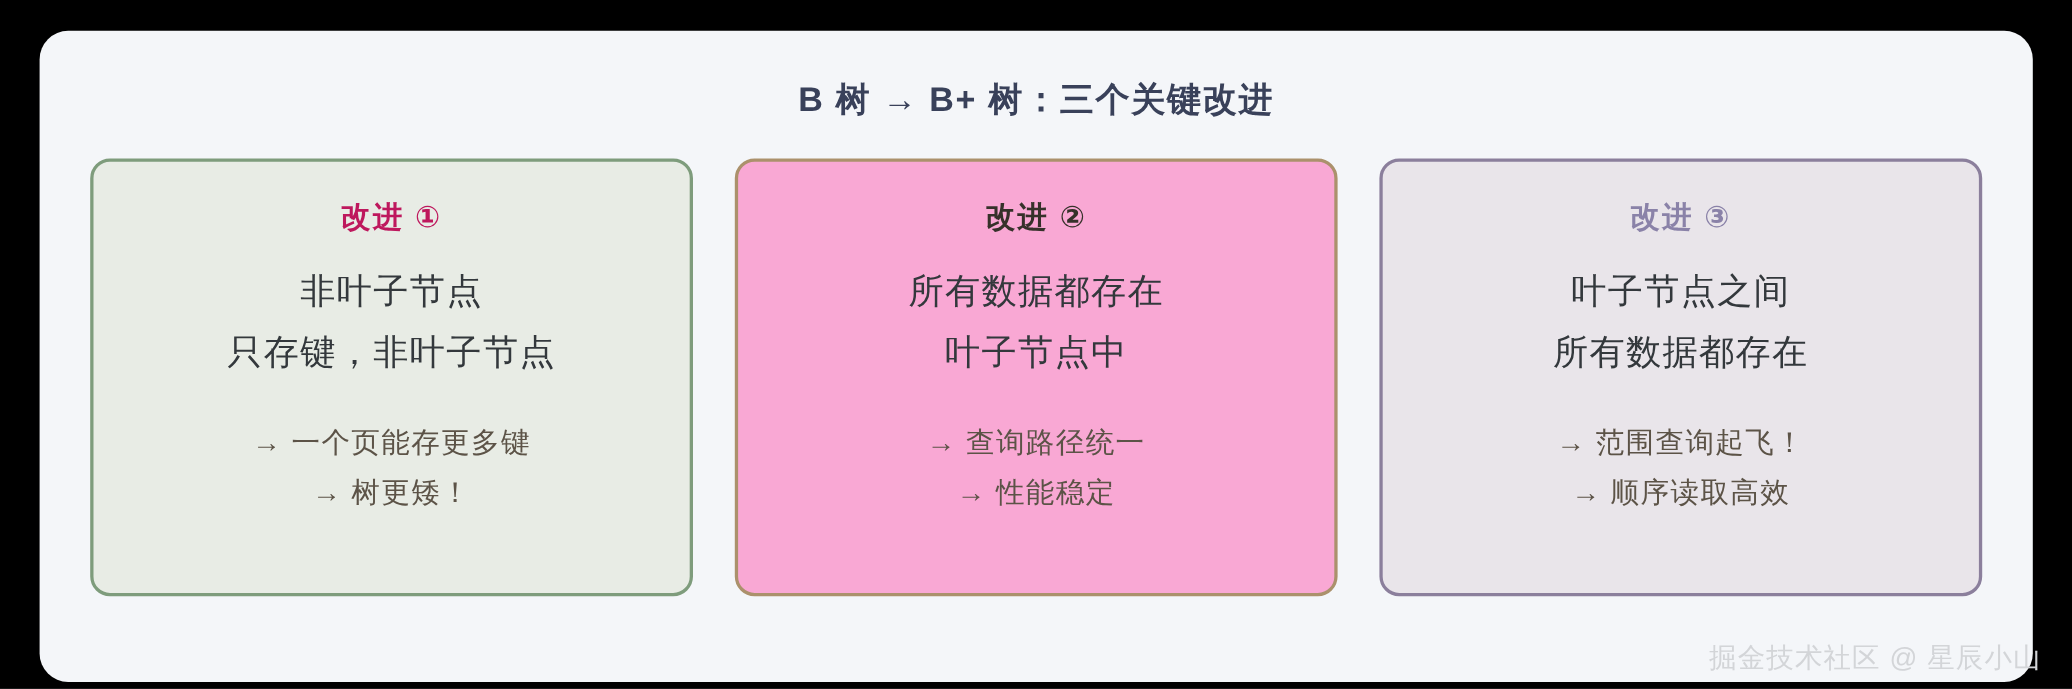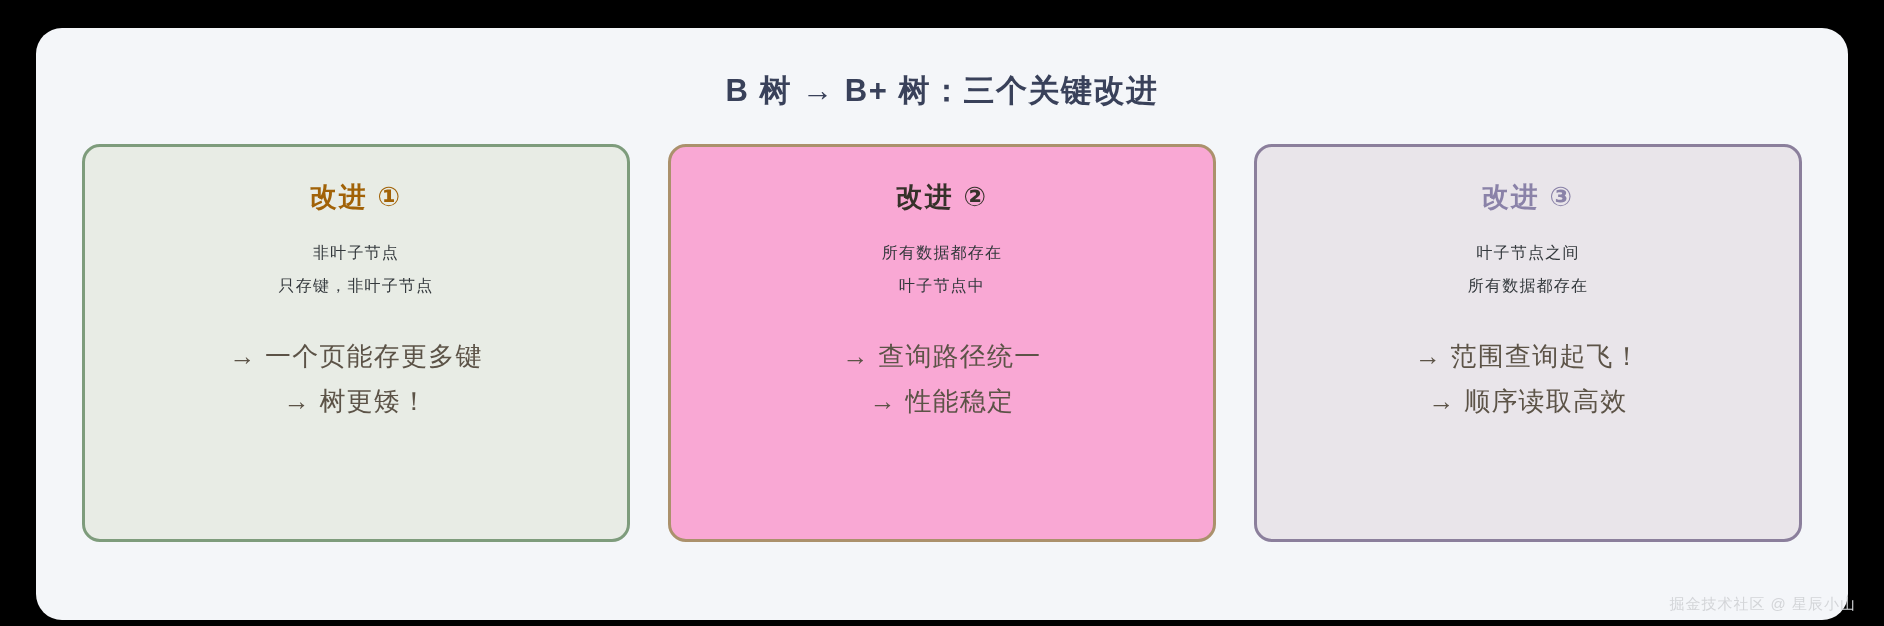--- a/index.html
+++ b/index.html
@@ -77,21 +77,21 @@
   }
 
   .card-body {
     display: flex;
     flex-direction: column;
     align-items: center;
     gap: 12px;
   }
 
   .body-line {
-    font-size: 16px;
+    font-size: 32px;
     letter-spacing: 1.2px;
     white-space: nowrap;
     color: #33383c;
   }
 
   .card-notes {
     display: flex;
     flex-direction: column;
     align-items: center;
     gap: 10px;
@@ -100,34 +100,34 @@
 
   .note-line {
     font-size: 26px;
     letter-spacing: 1.2px;
     white-space: nowrap;
     color: #5c5347;
   }
 
   
   .card.green  { background: #e8ece5; border-color: #7e9c7c; }
-  .card.green  .card-heading { color: #a16207; }
+  .card.green  .card-heading { color: #be185d; }
 
   .card.tan    { background: #f9a8d4; border-color: #ab916c; }
   .card.tan    .card-heading { color: #36312a; }
 
   .card.purple { background: #e9e5ea; border-color: #8b7f9c; }
   .card.purple .card-heading { color: #8a82a8; }
 
   
   .watermark {
     position: absolute;
     right: 28px;
     bottom: 12px;
-    font-size: 15px;
+    font-size: 25px;
     letter-spacing: 1px;
     color: #d3d5d8;
     white-space: nowrap;
   }
 </style>
 </head>
 <body>
 
 <div class="stage">
 

